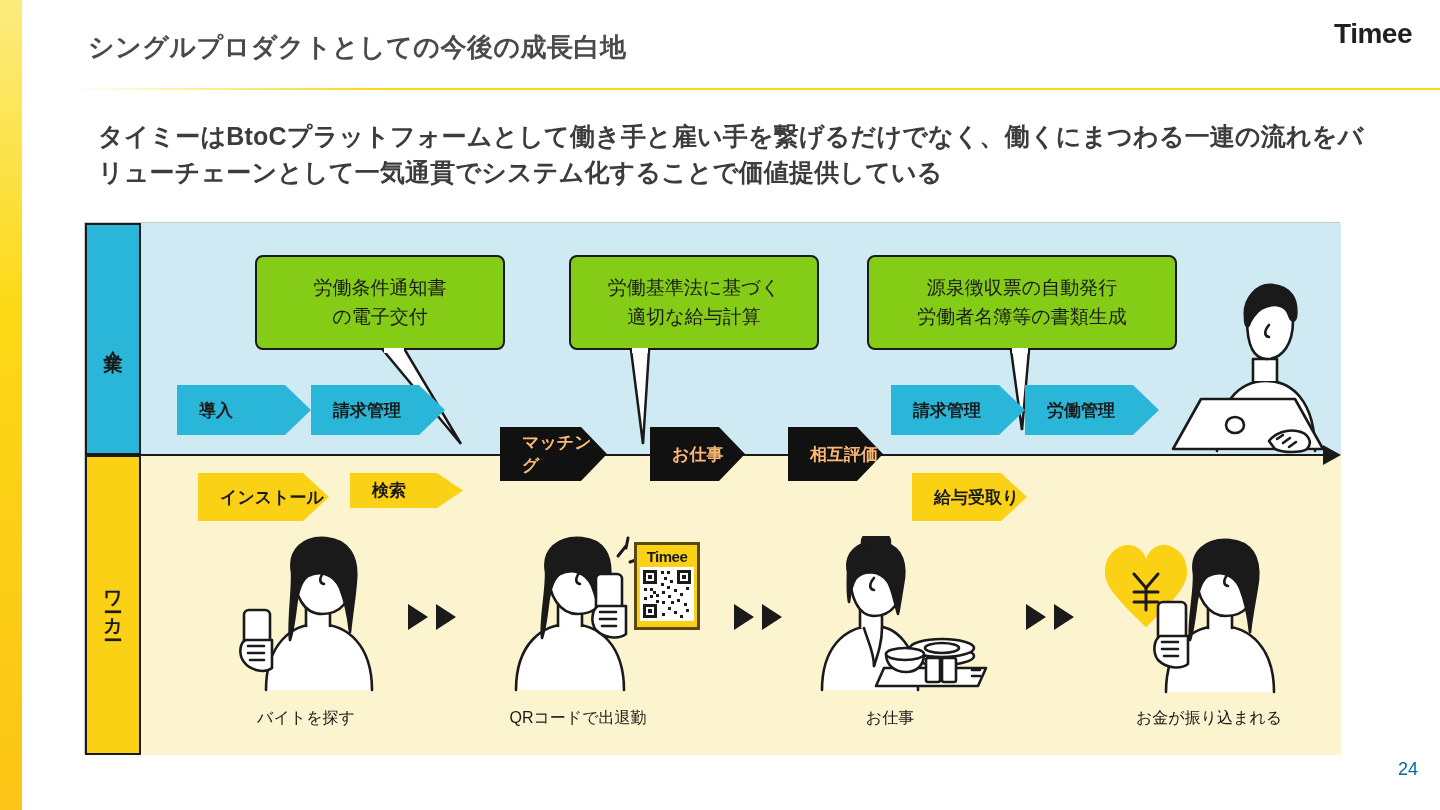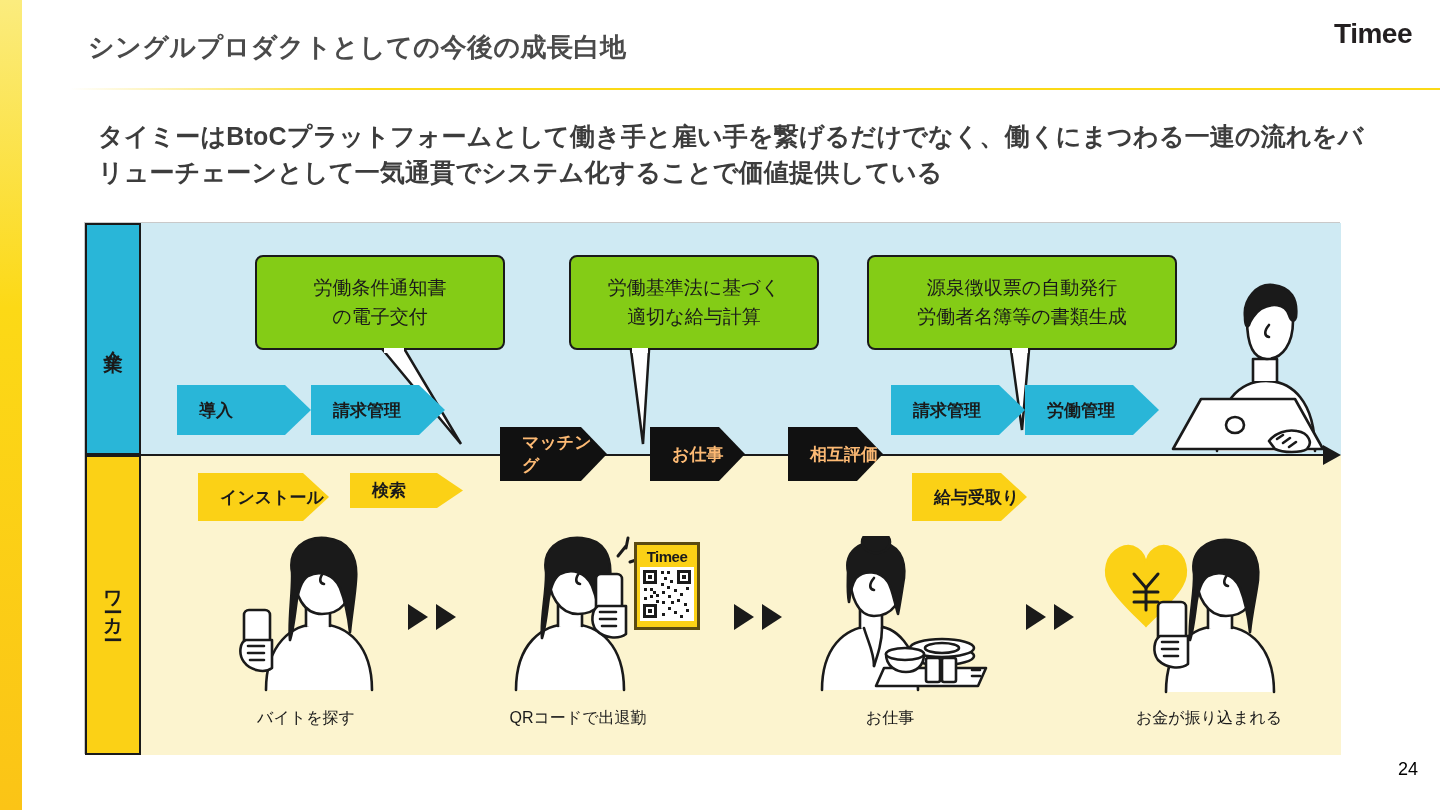--- a/index.html
+++ b/index.html
@@ -94,21 +94,21 @@
   .play-sep i{
     width:0;height:0;display:block;
     border-top:13px solid transparent;border-bottom:13px solid transparent;
     border-left:20px solid #1a1a1a;
   }
   
   .illus{position:absolute;}
   
   #page-number{
     position:absolute;right:22px;bottom:30px;
-    font-size:18px;color:#000000;
+    font-size:18px;color:#0369a1;
   }
 </style>
 </head>
 <body>
 
 <div id="left-stripe"></div>
 
 <div id="header-title">シングルプロダクトとしての今後の成長白地</div>
 <div id="brand-logo">Timee</div>
 <div id="header-rule"></div>

